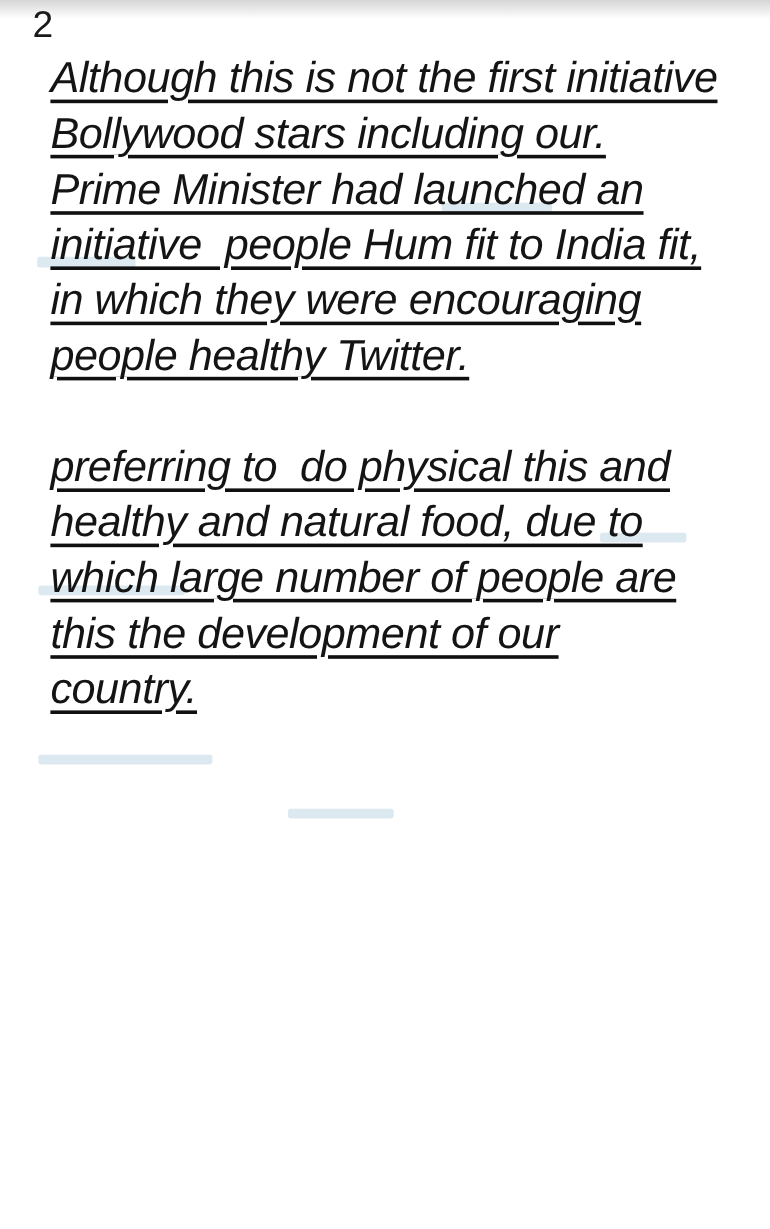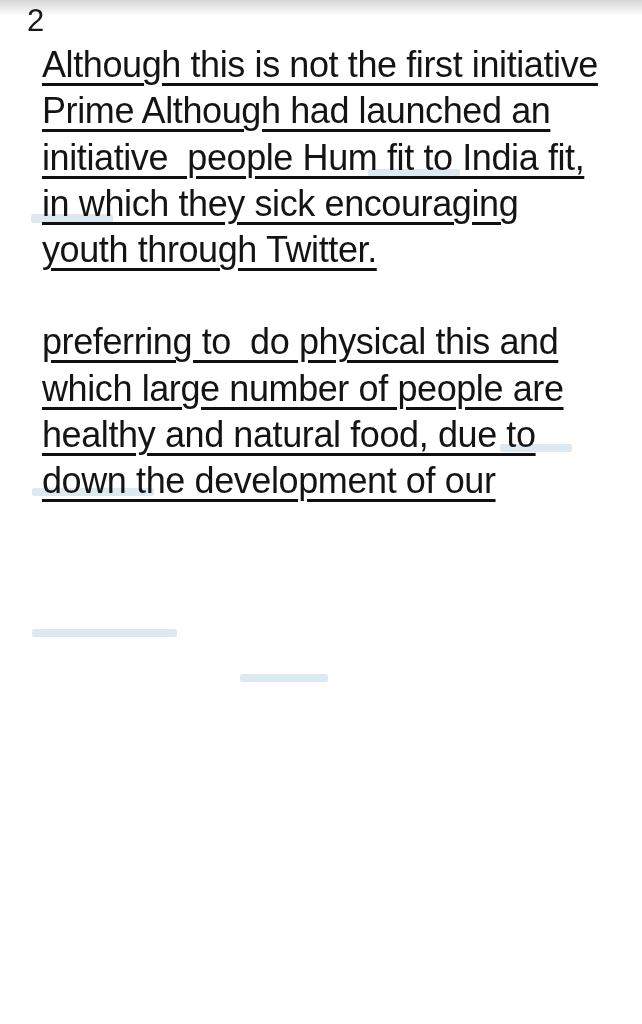--- a/index.html
+++ b/index.html
@@ -34,20 +34,21 @@
     color: #191919;
     z-index: 2;
   }
   .essay {
     position: absolute;
     top: 42px;
     left: 42px;
     z-index: 1;
   }
   .essay-line {
+    font-style: italic;
     font-size: 36px;
     line-height: 46.3px;
     letter-spacing: -0.4px;
     white-space: pre;
     color: #141414;
     text-decoration: underline;
     text-decoration-thickness: 3px;
     text-underline-offset: 6px;
     text-decoration-color: #101010;
   }
@@ -80,28 +81,30 @@
   <div class="artifact a1"></div>
   <div class="artifact a2"></div>
   <div class="artifact a3"></div>
   <div class="artifact a4"></div>
   <div class="artifact a5"></div>
   <div class="artifact a6"></div>
 
   <div class="essay">
     <div>
       <div class="essay-line">Although this is not the first initiative</div>
-      <div class="essay-line">Prime Although had launched an</div>
+      <div class="essay-line">Bollywood stars including our.</div>
+      <div class="essay-line">Prime Minister had launched an</div>
       <div class="essay-line">initiative  people Hum fit to India fit,</div>
-      <div class="essay-line">in which they sick encouraging</div>
-      <div class="essay-line">youth through Twitter.</div>
+      <div class="essay-line">in which they were encouraging</div>
+      <div class="essay-line">people healthy Twitter.</div>
     </div>
 
     <div class="para-gap"></div>
 
     <div>
       <div class="essay-line">preferring to  do physical this and</div>
+      <div class="essay-line">healthy and natural food, due to</div>
       <div class="essay-line">which large number of people are</div>
-      <div class="essay-line">healthy and natural food, due to</div>
-      <div class="essay-line">down the development of our</div>
+      <div class="essay-line">this the development of our</div>
+      <div class="essay-line">country.</div>
     </div>
   </div>
 </div>
 
 </body></html>

